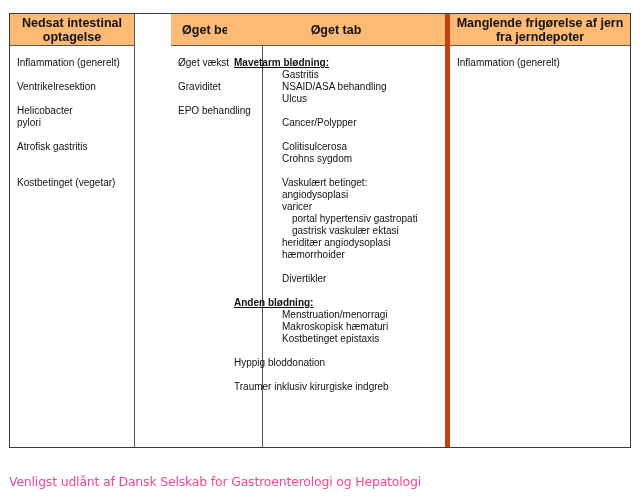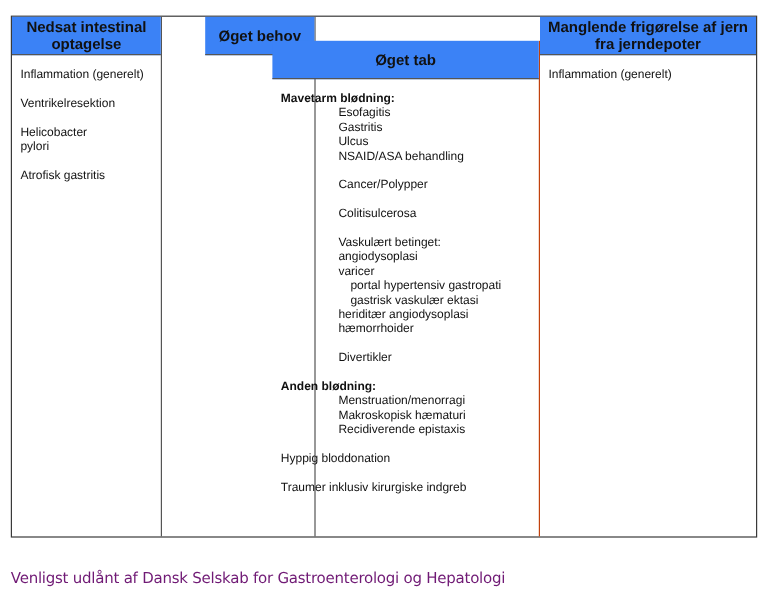--- a/index.html
+++ b/index.html
@@ -3,80 +3,86 @@
   <meta charset="utf-8">
   <style>
     html, body { margin: 0; padding: 0; background: #ffffff; }
     body { width: 642px; height: 499px; position: relative; overflow: hidden;
            font-family: "Liberation Sans", sans-serif; color: #111; }
     .tbl { position: absolute; left: 9px; top: 13px; width: 622px; height: 435px;
            border: 1px solid #3a3a3a; box-sizing: border-box; }
     .col { position: absolute; top: 0; bottom: 0; box-sizing: border-box; }
     .c1 { left: 0; width: 125px; border-right: 1px solid #555; }
     .c2 { left: 125px; width: 92px; border-right: 1px solid #555; margin-left: 36px; }
-    .c3 { left: 217px; width: 223px; border-right: 1px solid #c2410c; margin-top: 20px; }
+    .c3 { left: 217px; width: 223px; border-right: 5px solid #c2410c; }
     .c4 { left: 440px; width: 180px; }
-    .hdr { height: 32px; background: #3b82f6; border-bottom: 1px solid #555;
+    .hdr { height: 32px; background: #fdba74; border-bottom: 1px solid #555;
            display: flex; align-items: center; justify-content: center; text-align: center;
            font-weight: bold; font-size: 12.5px; line-height: 14px; padding: 0 2px; box-sizing: border-box; }
     .body { padding: 11px 0 0 7px; font-size: 10px; line-height: 12px; }
     .item { margin-bottom: 12px; }
     .c3 .body { padding-left: 7px; }
-    .grp-title { font-weight: bold; }
+    .grp-title { font-weight: bold; text-decoration: underline; }
     .ind2 { padding-left: 58px; }
     .ind0 { padding-left: 48px; }
     .blk { margin-bottom: 12px; }
     .footer { position: absolute; left: 9px; top: 474px; font-size: 12.5px;
-              font-family: "DejaVu Sans", sans-serif; color: #701a75; letter-spacing: -0.2px; }
+              font-family: "DejaVu Sans", sans-serif; color: #ec4899; letter-spacing: -0.2px; }
   </style>
 </head>
 <body>
 
 <div class="tbl">
   <div class="col c1">
     <div class="hdr">Nedsat intestinal optagelse</div>
     <div class="body">
       <div class="item">Inflammation (generelt)</div>
       <div class="item">Ventrikelresektion</div>
       <div class="item" style="width:70px">Helicobacter pylori</div>
       <div class="item" style="margin-bottom:24px">Atrofisk gastritis</div>
+      <div class="item">Kostbetinget (vegetar)</div>
     </div>
   </div>
   <div class="col c2">
     <div class="hdr">Øget behov</div>
+    <div class="body">
+      <div class="item">Øget vækst</div>
+      <div class="item">Graviditet</div>
+      <div class="item">EPO behandling</div>
+    </div>
   </div>
   <div class="col c3">
     <div class="hdr">Øget tab</div>
     <div class="body">
       <div class="blk">
         <div class="grp-title">Mavetarm blødning:</div>
-        <div class="ind0">Esofagitis</div>
         <div class="ind0">Gastritis</div>
+        <div class="ind0">NSAID/ASA behandling</div>
         <div class="ind0">Ulcus</div>
-        <div class="ind0">NSAID/ASA behandling</div>
       </div>
       <div class="blk ind0">Cancer/Polypper</div>
       <div class="blk">
         <div class="ind0">Colitisulcerosa</div>
+        <div class="ind0">Crohns sygdom</div>
       </div>
       <div class="blk">
         <div class="ind0">Vaskulært betinget:</div>
         <div class="ind0">angiodysoplasi</div>
         <div class="ind0">varicer</div>
         <div class="ind2">portal hypertensiv gastropati</div>
         <div class="ind2">gastrisk vaskulær ektasi</div>
         <div class="ind0">heriditær angiodysoplasi</div>
         <div class="ind0">hæmorrhoider</div>
       </div>
       <div class="blk ind0">Divertikler</div>
       <div class="blk">
         <div class="grp-title">Anden blødning:</div>
         <div class="ind0">Menstruation/menorragi</div>
         <div class="ind0">Makroskopisk hæmaturi</div>
-        <div class="ind0">Recidiverende epistaxis</div>
+        <div class="ind0">Kostbetinget epistaxis</div>
       </div>
       <div class="blk">Hyppig bloddonation</div>
       <div class="blk">Traumer inklusiv kirurgiske indgreb</div>
     </div>
   </div>
   <div class="col c4">
     <div class="hdr">Manglende frigørelse af jern fra jerndepoter</div>
     <div class="body">
       <div class="item">Inflammation (generelt)</div>
     </div>

